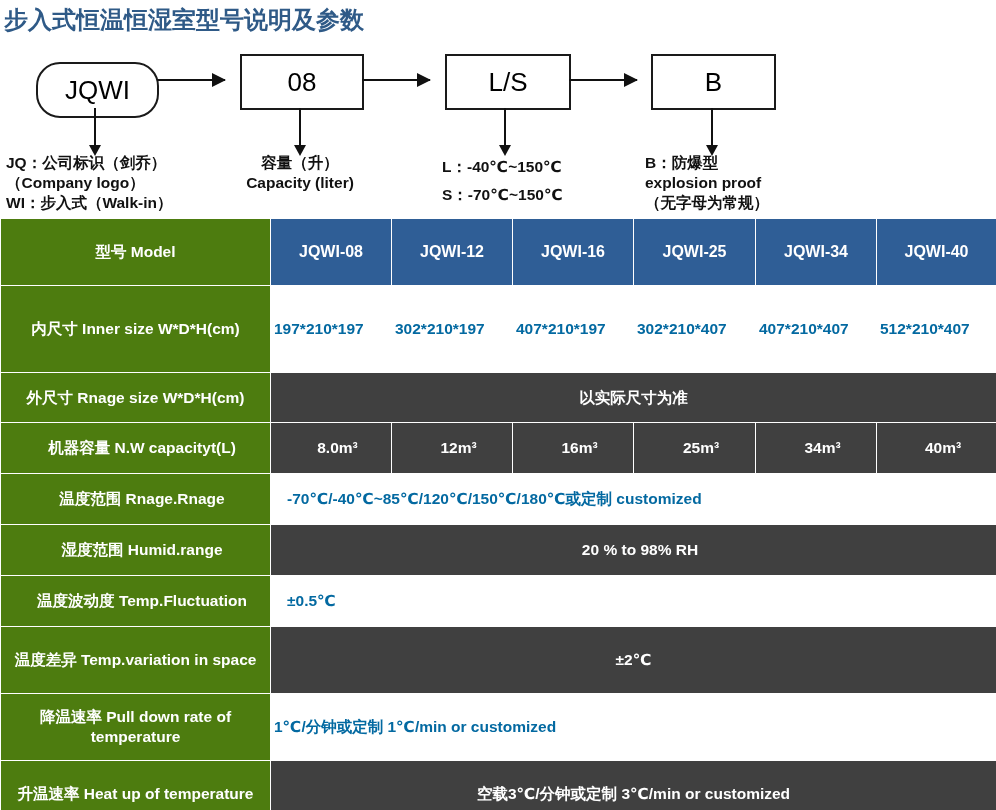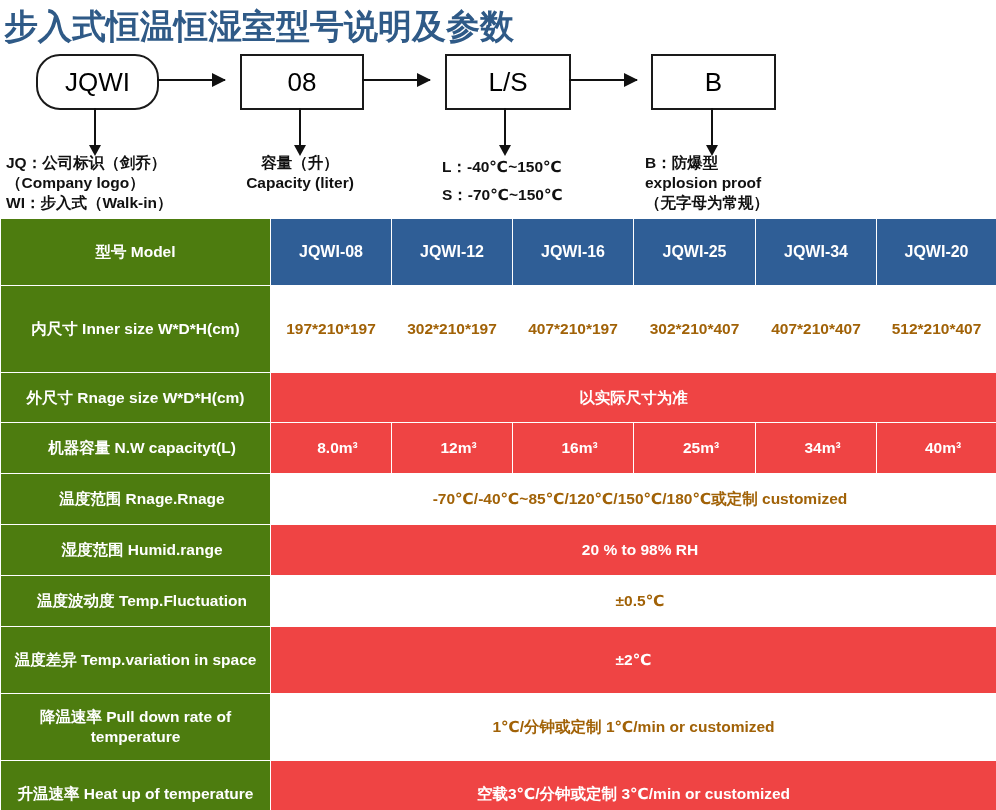--- a/index.html
+++ b/index.html
@@ -6,21 +6,21 @@
   body{
     width:996px;height:810px;overflow:hidden;background:#ffffff;
     font-family:"Liberation Sans","DejaVu Sans",sans-serif;
     -webkit-font-smoothing:antialiased;
   }
   #root{position:relative;width:996px;height:810px;}
 
   
   .page-title{
     position:absolute;left:4px;top:4px;
-    font-size:34px;font-weight:bold;color:#2F5A87;
+    font-size:24px;font-weight:bold;color:#2F5A87;
     letter-spacing:0px;white-space:nowrap;
   }
 
   
   .diagram{position:absolute;left:0;top:48px;width:996px;height:170px;}
   .dbox{
     position:absolute;border:2px solid #1a1a1a;background:#ffffff;
     display:flex;align-items:center;justify-content:center;
     font-size:26px;font-weight:normal;color:#000;height:52px;
   }
@@ -53,38 +53,38 @@
     vertical-align:middle;
     font-size:15.5px;font-weight:bold;
     line-height:20px;
   }
   td.lbl{
     background:#4d7c0f;color:#ffffff;text-align:center;width:270px;
   }
   td.hdr{
     background:#2F5E96;color:#ffffff;text-align:center;font-size:16px;margin-left:31px;
   }
-  td.val-w{background:#ffffff;color:#a16207;text-align:center;}
-  td.val-b{background:#ef4444;color:#ffffff;text-align:center;}
+  td.val-w{background:#ffffff;color:#0369a1;}
+  td.val-b{background:#404040;color:#ffffff;text-align:center;}
   .h-row td{height:62px;}
   .r-inner td{height:82px;}
   .r-45 td{height:45px;}
   .r-46 td{height:46px;padding-left:16px;}
   .r-62 td{height:62px;}
 </style>
 </head>
 <body>
 
 <div id="root">
 
   <div class="page-title">步入式恒温恒湿室型号说明及参数</div>
 
   <div class="diagram">
 
-    <div class="dbox" style="left:36px;top:6px;width:119px;border-radius:24px;">
+    <div class="dbox" style="left:36px;top:14px;width:119px;border-radius:24px;">
       <span>JQWI</span>
     </div>
     <div class="dbox" style="left:240px;top:6px;width:120px;align-items:center;">
       <span>08</span>
     </div>
     <div class="dbox" style="left:445px;top:6px;width:122px;">
       <span>L/S</span>
     </div>
     <div class="dbox" style="left:651px;top:6px;width:121px;">
       <span>B</span>
@@ -123,21 +123,21 @@
     </colgroup>
     <tbody>
 
       <tr class="h-row">
         <td class="lbl">型号 Model</td>
         <td class="hdr">JQWI-08</td>
         <td class="hdr">JQWI-12</td>
         <td class="hdr">JQWI-16</td>
         <td class="hdr">JQWI-25</td>
         <td class="hdr">JQWI-34</td>
-        <td class="hdr">JQWI-20</td>
+        <td class="hdr">JQWI-40</td>
       </tr>
 
       <tr class="r-inner">
         <td class="lbl">内尺寸 Inner size W*D*H(cm)</td>
         <td class="val-w">197*210*197</td>
         <td class="val-w">302*210*197</td>
         <td class="val-w">407*210*197</td>
         <td class="val-w">302*210*407</td>
         <td class="val-w">407*210*407</td>
         <td class="val-w">512*210*407</td>

